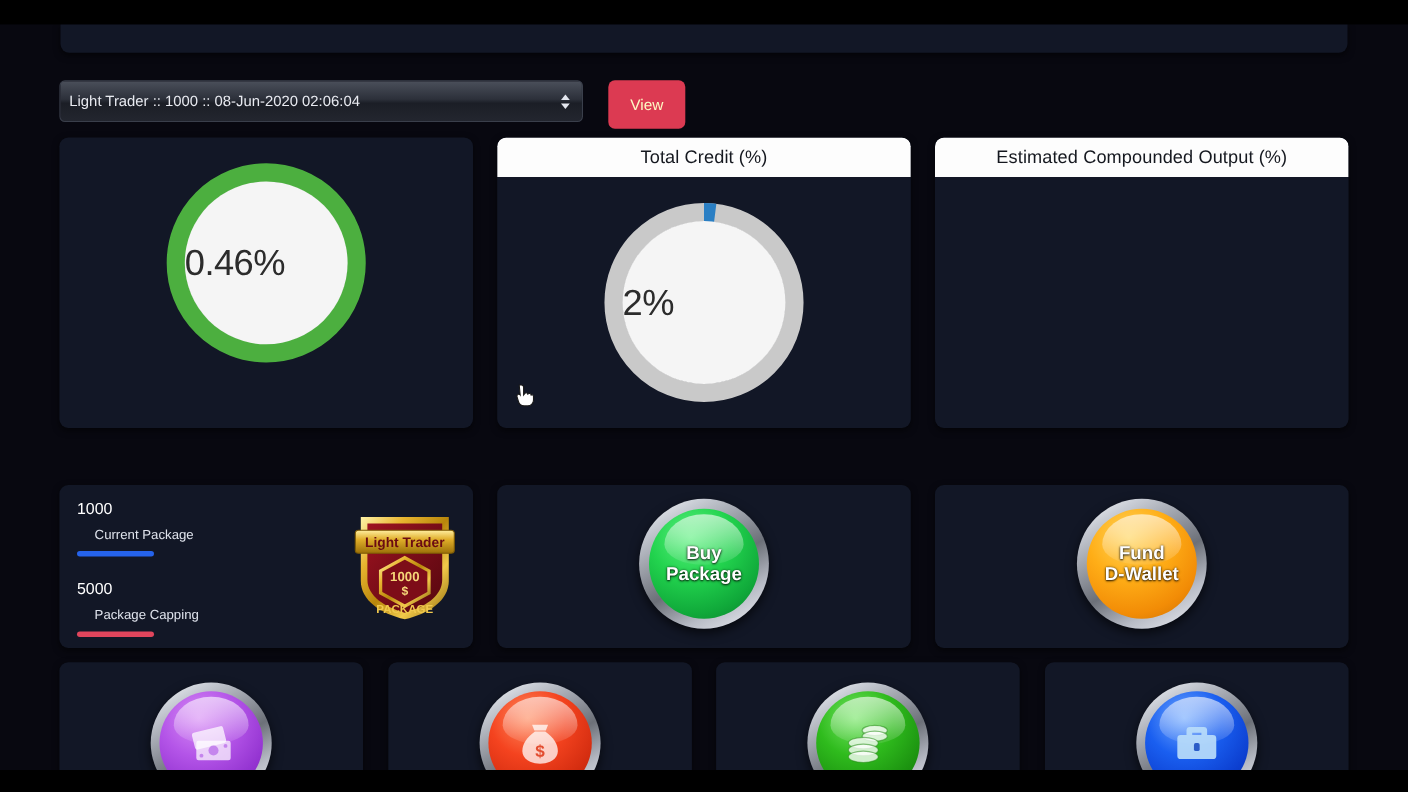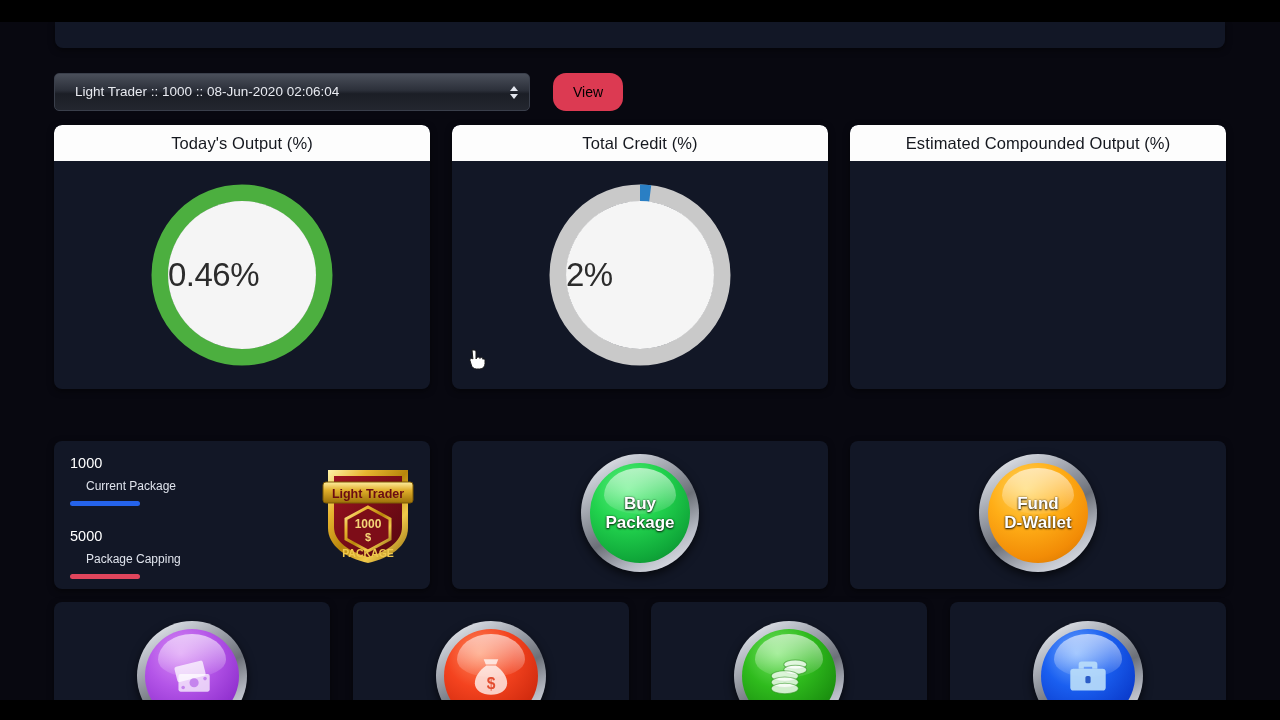--- a/index.html
+++ b/index.html
@@ -72,21 +72,21 @@
     left: 0;
     top: 0;
     width: 476px;
     height: 38px;
     background: linear-gradient(180deg, #4a4f5a 0%, #2c303a 45%, #1b1e26 55%, #23262f 100%);
     border: 1px solid #3a3f4b;
     border-radius: 5px;
     color: #e8eaf0;
     font-size: 13.5px;
     font-family: "Liberation Sans", sans-serif;
-    padding: 0 30px 0 20px;
+    padding: 0 30px 0 8px;
     line-height: 36px;
     white-space: nowrap;
     overflow: hidden;
     cursor: default;
   }
   .select-arrows {
     position: absolute;
     right: 10px;
     top: 50%;
     transform: translateY(-50%);
@@ -106,25 +106,25 @@
     border-right: 4px solid transparent;
   }
   .select-arrows i.up   { border-bottom: 5px solid #e3e6ee; }
   .select-arrows i.down { border-top: 5px solid #e3e6ee; }
 
   .view-btn {
     position: absolute;
     left: 499px;
     top: 0;
     width: 70px;
-    height: 38px;
+    height: 44px;
     background: #dc3a52;
     border: none;
-    border-radius: 13px;
-    color: #000000;
+    border-radius: 6px;
+    color: #fef9c3;
     font-size: 14px;
     font-family: "Liberation Sans", sans-serif;
     cursor: pointer;
   }
 
   
   .gauge-card {
     top: 103px;
     width: 376px;
     height: 264px;
@@ -324,21 +324,20 @@
         <span>Light Trader :: 1000 :: 08-Jun-2020 02:06:04</span>
         <span class="select-arrows">
           <i class="up"></i>
             <i class="down"></i>
         </span>
       </div>
       <button class="view-btn">View</button>
     </div>
 
     <div class="card gauge-card" id="gauge-card-1">
-      <div class="card-header">Today's Output (%)</div>
       <div class="gauge-body">
         <div class="gauge">
           <svg width="182" height="182" viewBox="0 0 182 182" aria-hidden="true">
             <circle cx="91" cy="91" r="82" fill="none" stroke="#4caf3f" stroke-width="17"></circle>
           </svg>
           <div class="gauge-hole">
             <span class="gauge-value">0.46%</span>
           </div>
         </div>
       </div>

